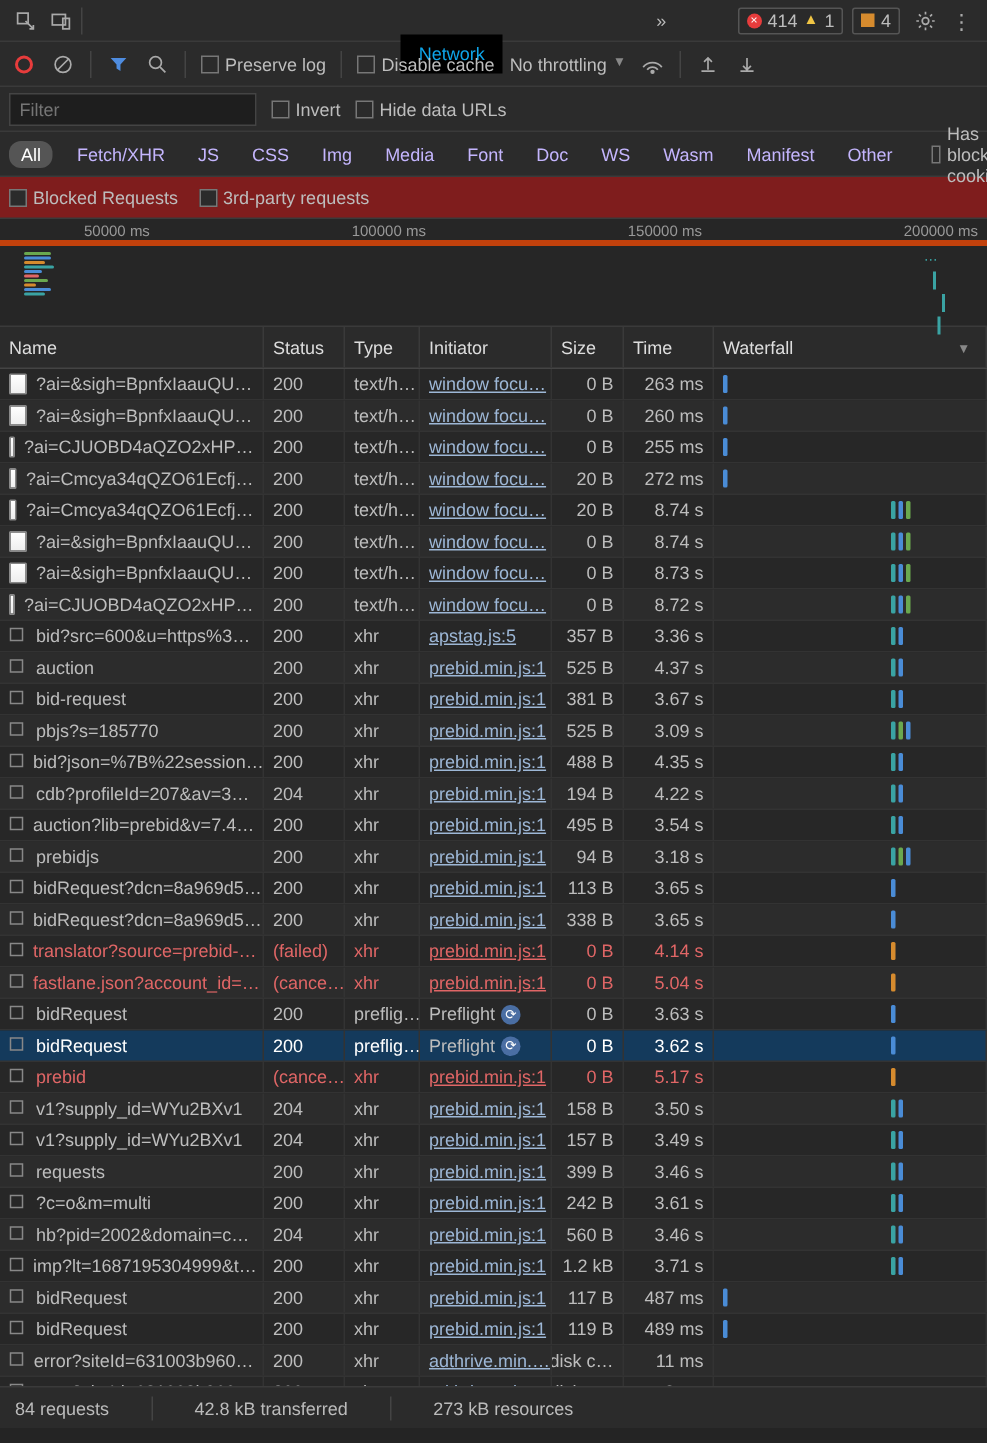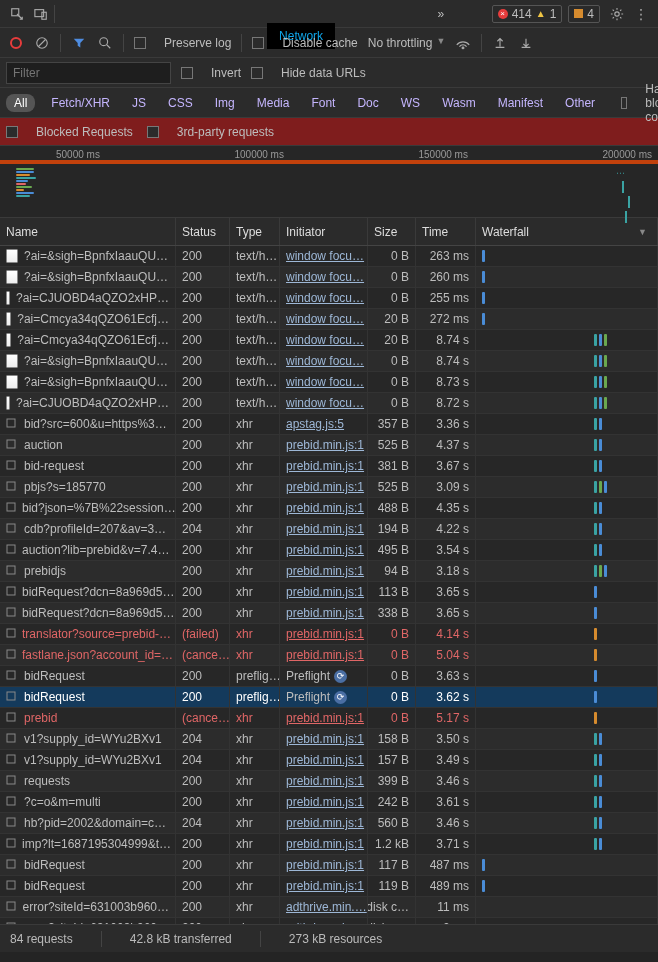--- a/index.html
+++ b/index.html
@@ -43,21 +43,21 @@
   height: 30px;
   background: #2b2b2b;
   border-bottom: 1px solid #3a3a3a;
   padding: 0 8px;
   gap: 10px;
 }
 .tb-icon { width:16px;height:16px;display:flex;align-items:center;justify-content:center;color:#bbb; }
 .rec-icon { width:12px;height:12px;border-radius:6px;border:2px solid #e73c3c; }
 .divider { width:1px;height:18px;background:#444; }
 .funnel { color:#4e8ce0; }
-.cb { display:flex;align-items:center;gap:18px;color:#bdbdbd; }
+.cb { display:flex;align-items:center;gap:4px;color:#bdbdbd; }
 .cb .box { width:12px;height:12px;border:1px solid #777;background:#2b2b2b; }
 .throttle { display:flex;align-items:flex-start;gap:4px;color:#bdbdbd; }
 .throttle .caret { font-size:9px;color:#888; }
 
 
 .filter-row {
   display:flex;align-items:center;height:30px;padding:0 6px;gap:10px;
   border-bottom:1px solid #3a3a3a;background:#2b2b2b;
 }
 .filter-input {

